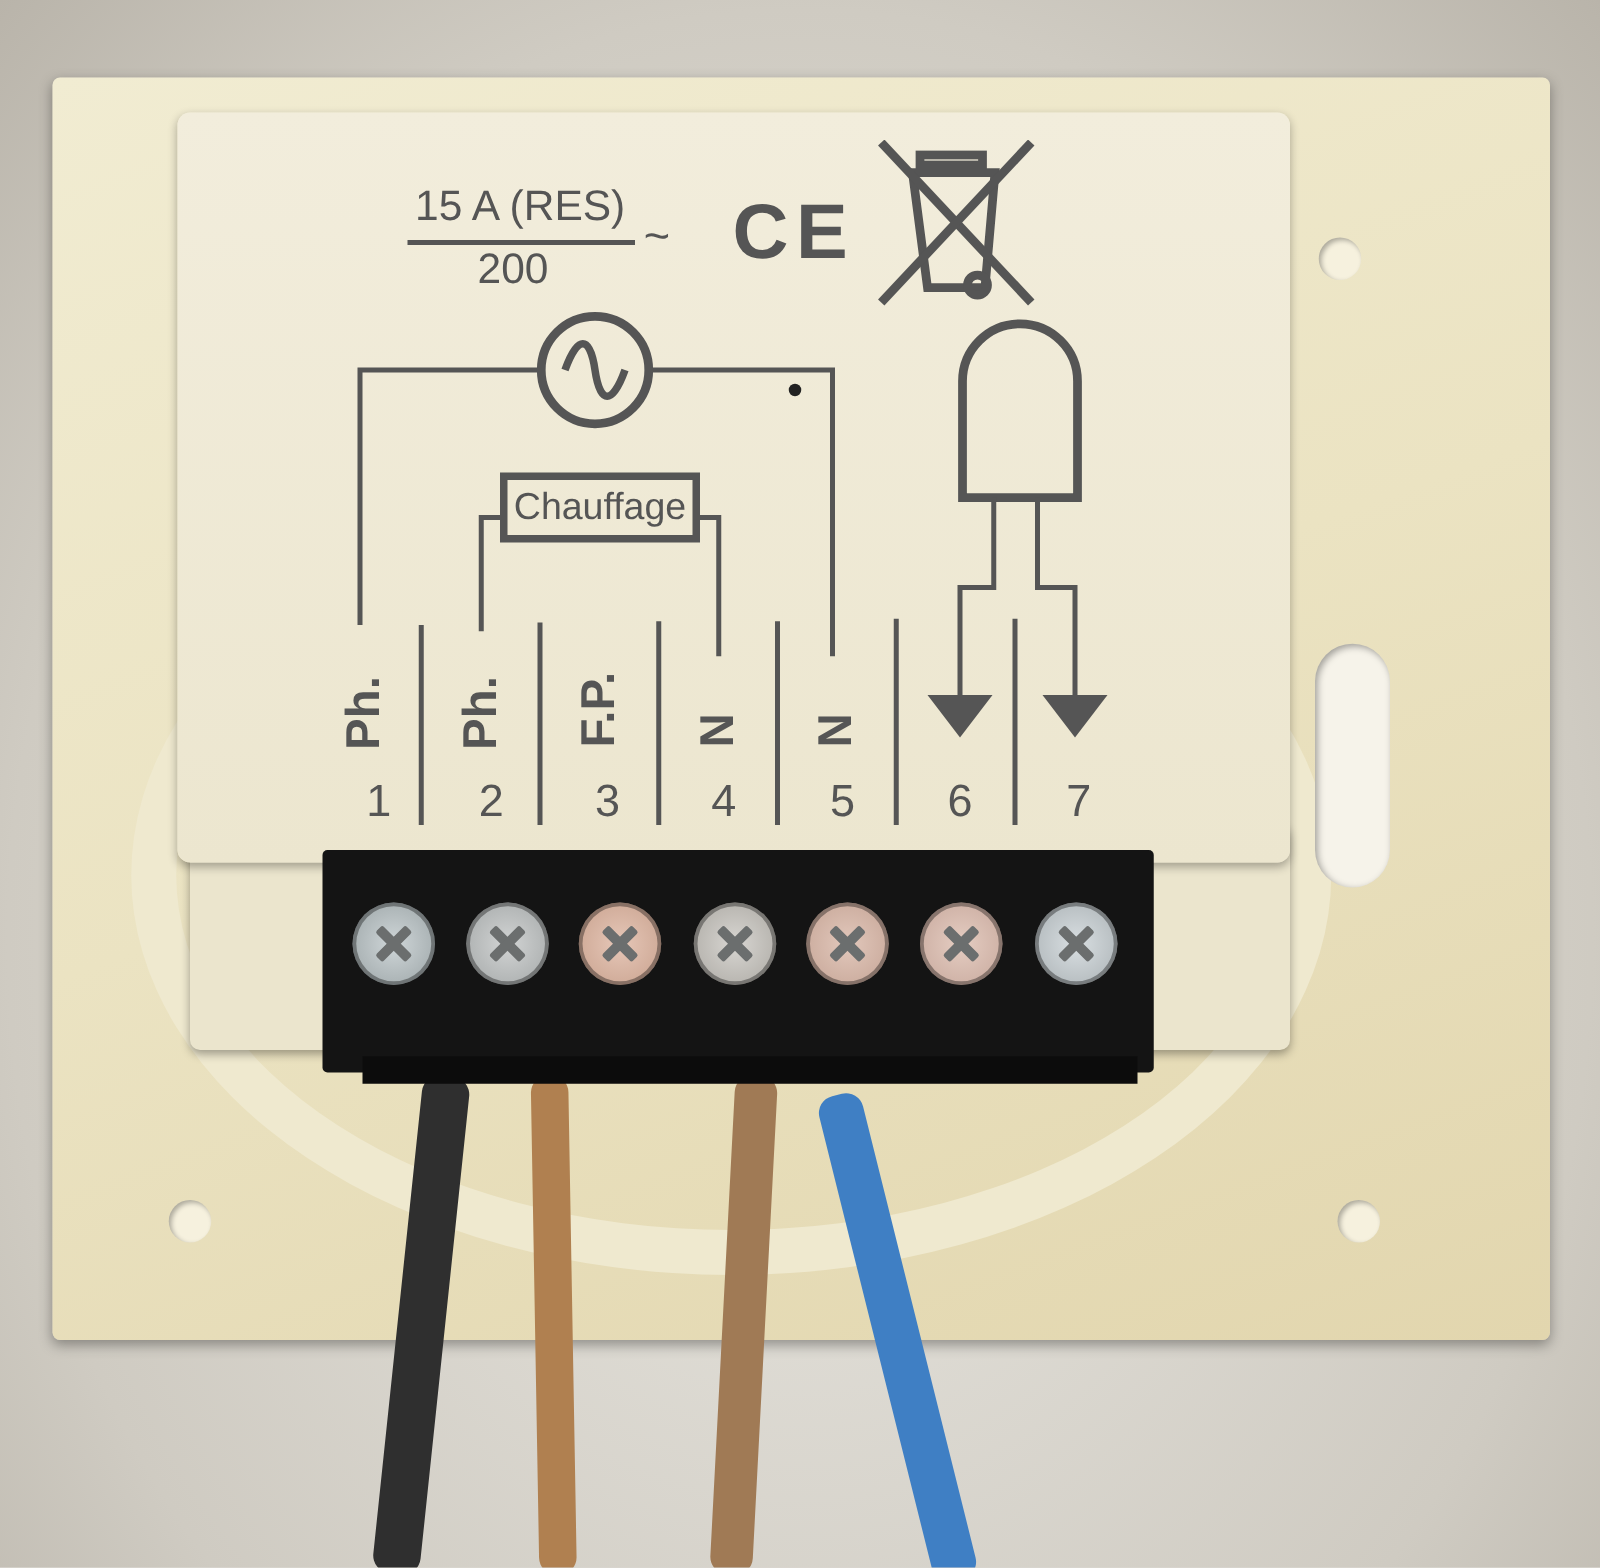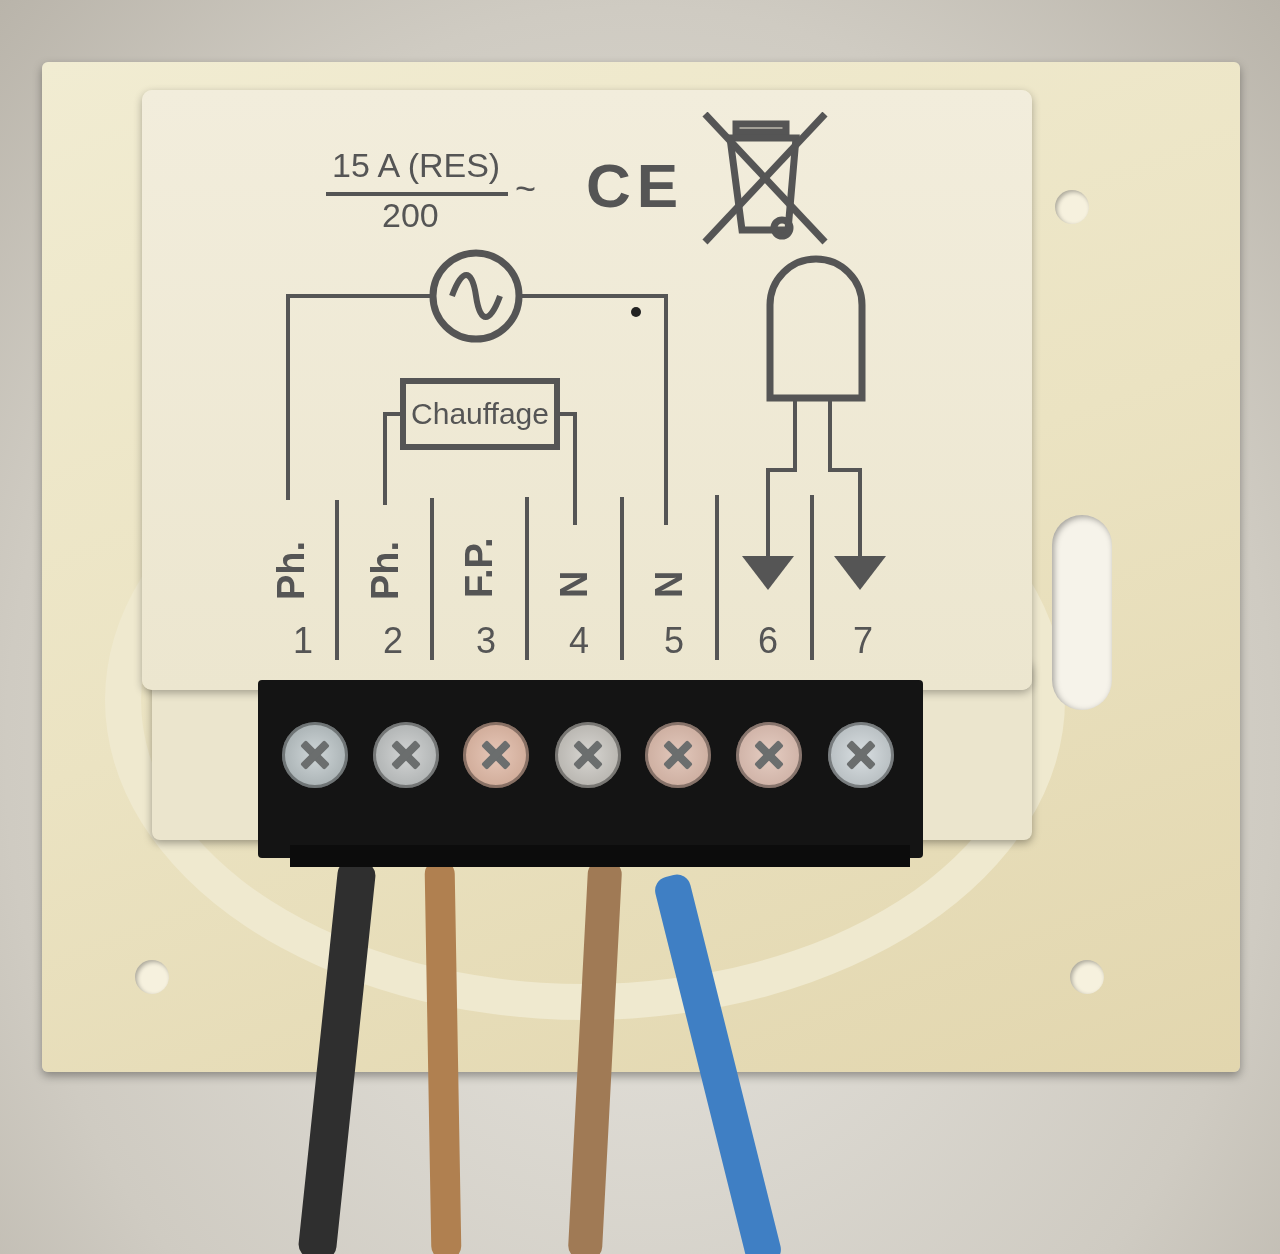--- a/index.html
+++ b/index.html
@@ -14,21 +14,21 @@
   .text{position:absolute;color:#555;}
   .rating-top{left:332px;top:146px;font-size:34px;}
   .rating-line{position:absolute;left:326px;top:192px;width:182px;height:4px;background:#555;}
   .rating-bot{left:382px;top:196px;font-size:34px;}
   .tilde{left:515px;top:168px;font-size:36px;}
   .ce{left:586px;top:150px;font-size:62px;font-weight:bold;letter-spacing:6px;}
   .weee{position:absolute;left:700px;top:112px;}
   svg.diagram{position:absolute;left:0;top:0;}
   .term-label{position:absolute;font-weight:bold;font-size:38px;color:#555;transform:rotate(-90deg);transform-origin:left top;white-space:nowrap;}
   .term-num{position:absolute;top:620px;font-size:36px;color:#555;}
-  .chauffage{position:absolute;left:400px;top:378px;width:160px;height:72px;border:6px solid #555;box-sizing:border-box;font-size:30px;color:#555;display:flex;align-items:center;justify-content:center;background:transparent;}
+  .chauffage{position:absolute;left:400px;top:378px;width:160px;height:56px;border:6px solid #555;box-sizing:border-box;font-size:30px;color:#555;display:flex;align-items:center;justify-content:center;background:transparent;}
   .block{position:absolute;left:258px;top:680px;width:665px;height:178px;background:#141414;border-radius:4px;}
   .block-bottom{position:absolute;left:290px;top:845px;width:620px;height:22px;background:#0c0c0c;}
   .screw{position:absolute;top:722px;width:66px;height:66px;border-radius:50%;box-shadow:inset 0 0 0 3px rgba(0,0,0,.35);}
   .screw::before,.screw::after{content:"";position:absolute;left:50%;top:50%;background:#6b6e6e;border-radius:2px;}
   .screw::before{width:34px;height:8px;margin:-4px 0 0 -17px;transform:rotate(45deg);}
   .screw::after{width:8px;height:34px;margin:-17px 0 0 -4px;transform:rotate(45deg);}
   .wire{position:absolute;border-radius:14px;}
 </style>
 </head>
 <body>

